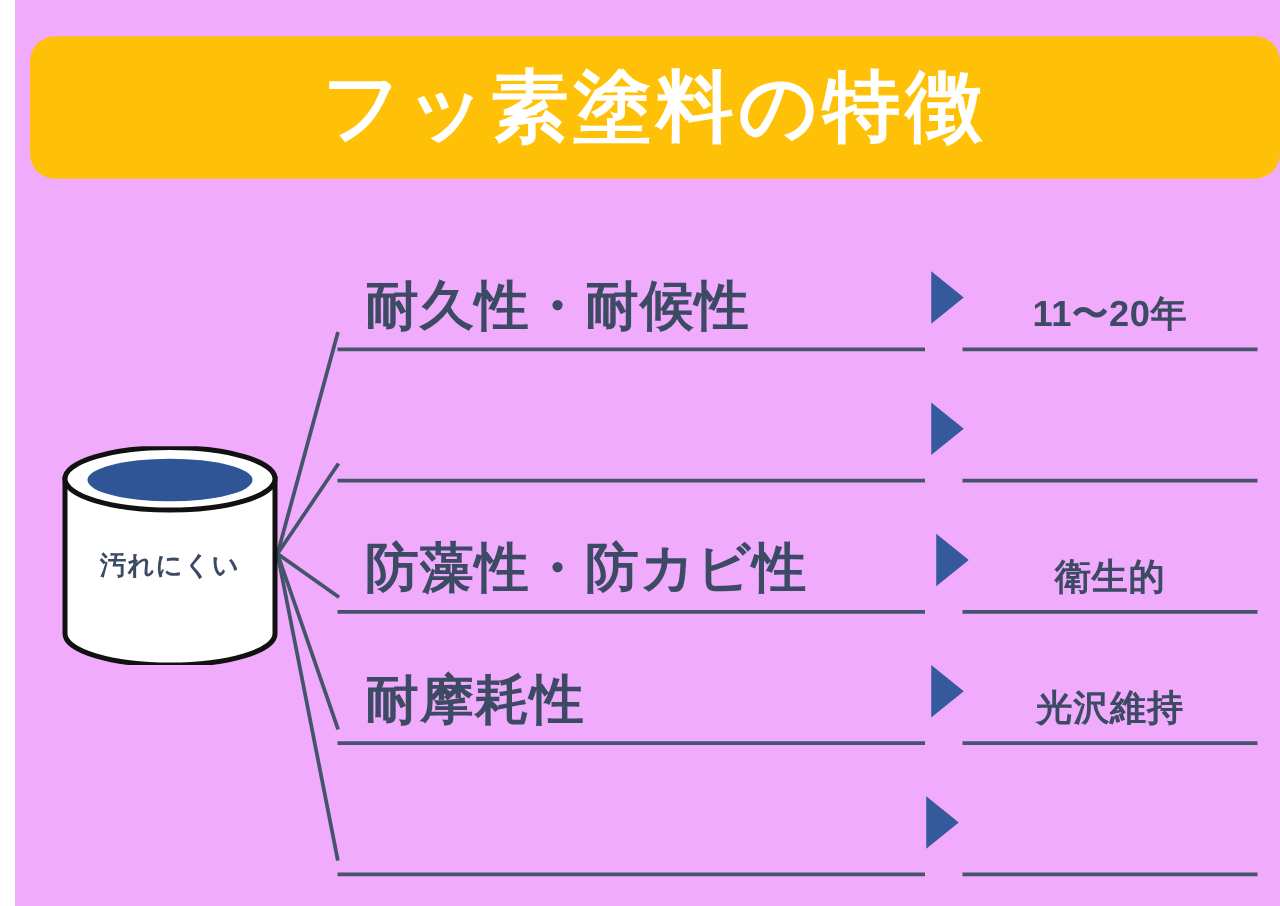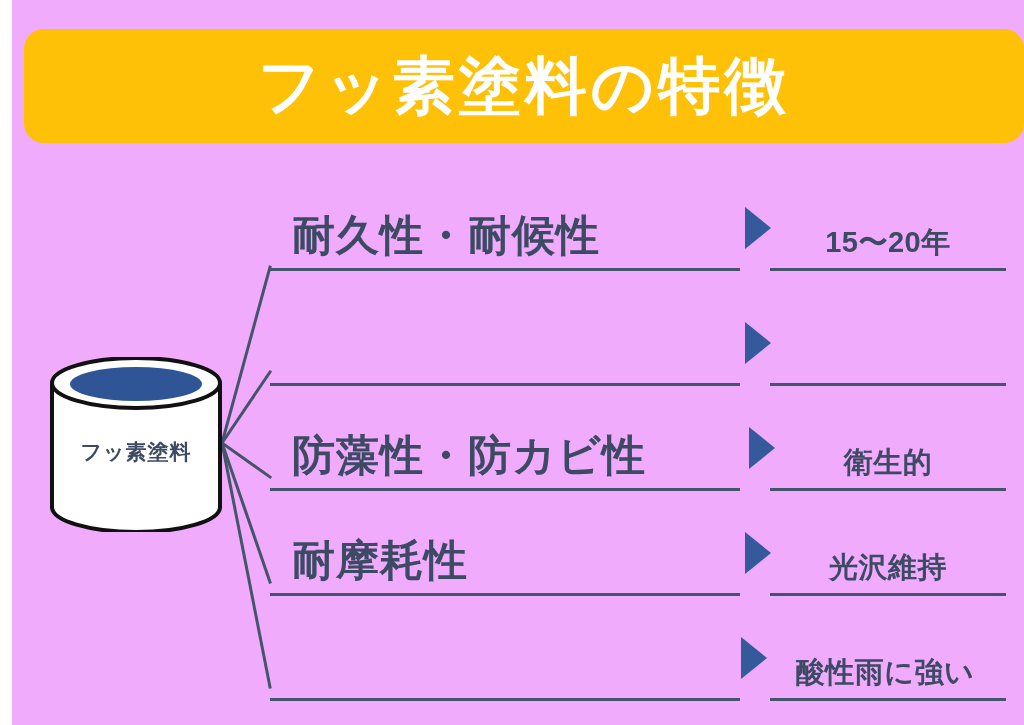--- a/index.html
+++ b/index.html
@@ -170,28 +170,28 @@
   <div id="can">
     <svg width="176" height="175" viewBox="0 0 176 175" aria-hidden="true">
 
       <path d="M4,26 L4,150 A84,25 0 0 0 172,150 L172,26 Z" fill="#FFFFFF" stroke="#111111" stroke-width="4"></path>
 
       <ellipse cx="88" cy="26" rx="84" ry="25" fill="#FFFFFF" stroke="#111111" stroke-width="4"></ellipse>
 
       <ellipse cx="88" cy="27" rx="66" ry="17" fill="#2F5597"></ellipse>
     </svg>
     <div id="can-label">
-      <span>フッ素塗料</span>
+      <span>汚れにくい</span>
     </div>
   </div>
 
-  <div class="row" id="row-0" style="top:175px;">
+  <div class="row" id="row-0" style="top:185px;">
     <div class="row-label">耐久性・耐候性</div>
     <div class="row-arrow"></div>
-    <div class="row-value">15〜20年</div>
+    <div class="row-value">11〜20年</div>
     <div class="row-underline-left"></div>
     <div class="row-underline-right"></div>
   </div>
 
   <div class="row" id="row-1" style="top:290px;">
     <div class="row-arrow"></div>
     <div class="row-underline-left"></div>
     <div class="row-underline-right"></div>
   </div>
 
@@ -206,18 +206,17 @@
   <div class="row" id="row-3" style="top:500px;">
     <div class="row-label">耐摩耗性</div>
     <div class="row-arrow"></div>
     <div class="row-value">光沢維持</div>
     <div class="row-underline-left"></div>
     <div class="row-underline-right"></div>
   </div>
 
   <div class="row" id="row-4" style="top:605px;">
     <div class="row-arrow"></div>
-    <div class="row-value">酸性雨に強い</div>
     <div class="row-underline-left"></div>
     <div class="row-underline-right"></div>
   </div>
 
 </div>
 
 </body></html>

